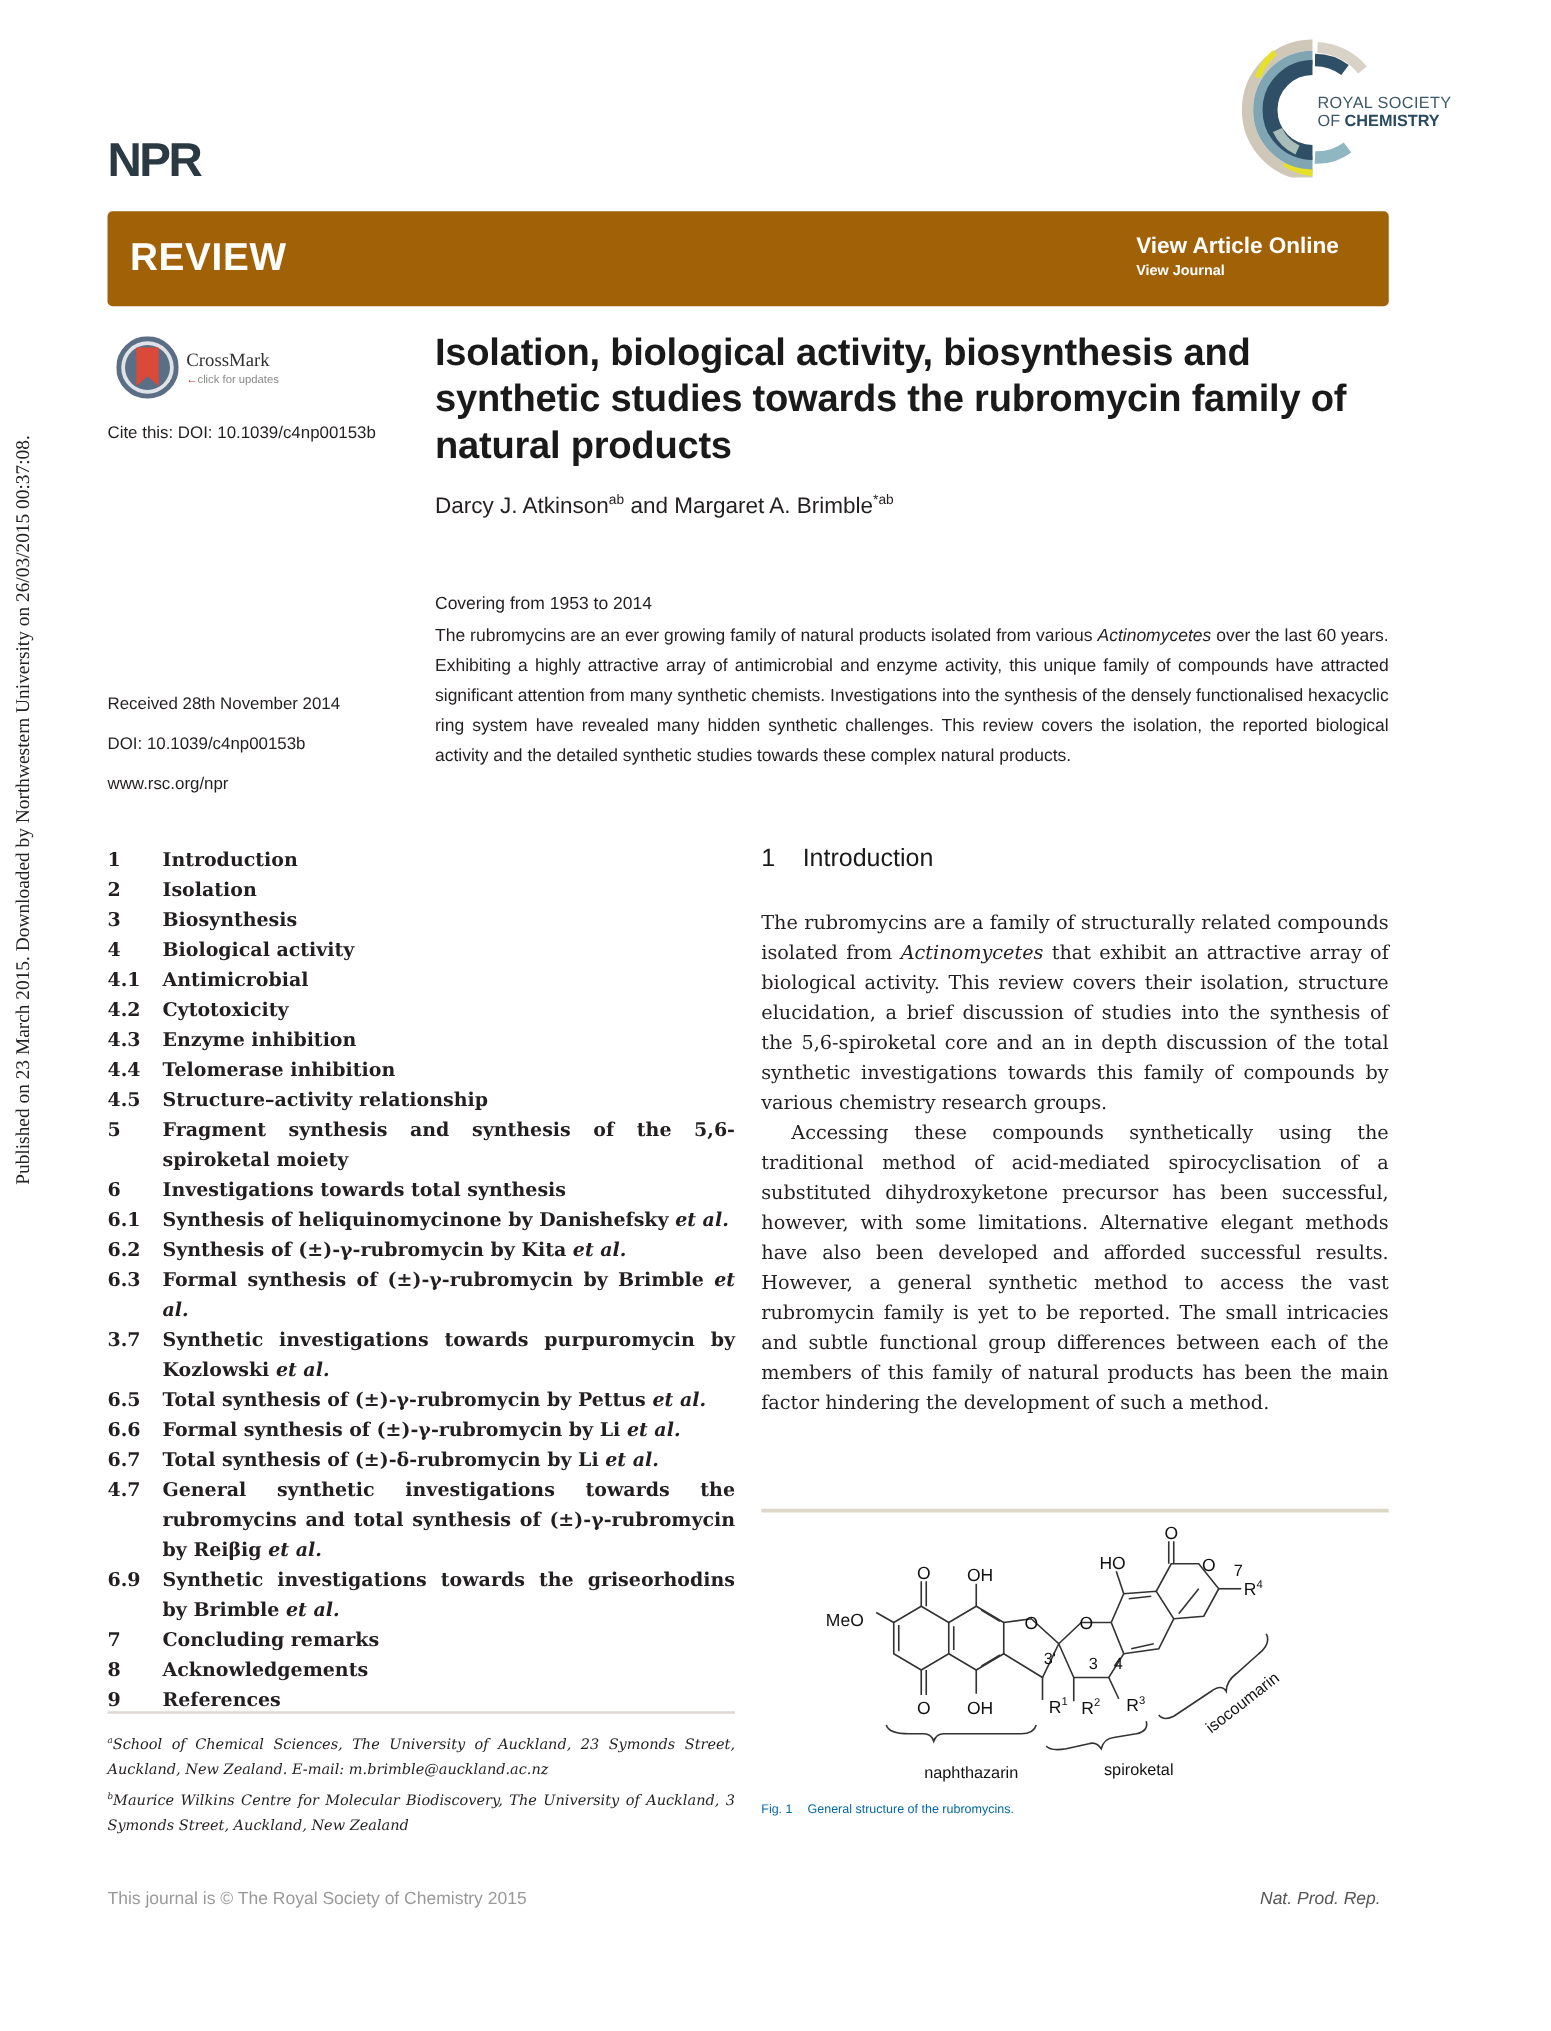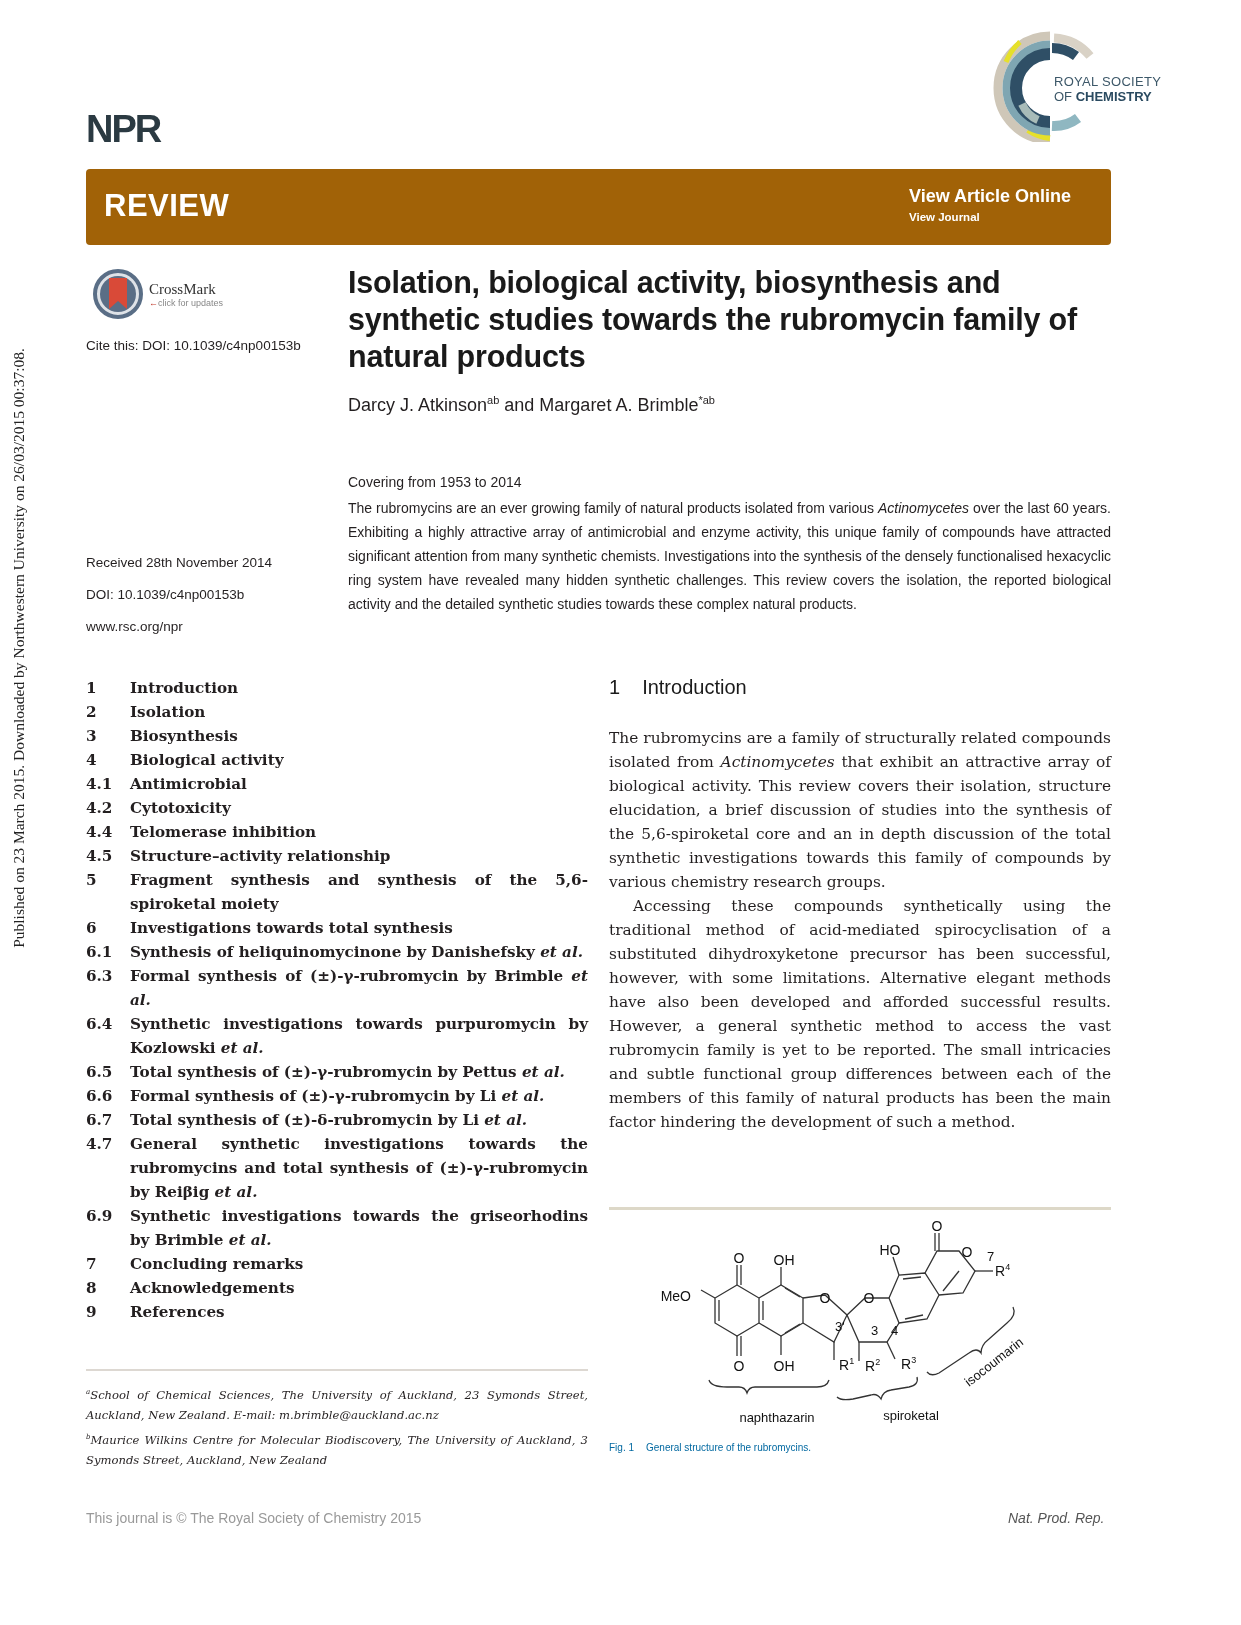--- a/index.html
+++ b/index.html
@@ -144,45 +144,53 @@
     </li>
     <li>
       <span class="num">4.1</span>
       <span class="lbl"><span>Antimicrobial</span><i></i></span>
     </li>
     <li>
       <span class="num">4.2</span>
       <span class="lbl"><span>Cytotoxicity</span><i></i></span>
     </li>
     <li>
+      <span class="num">4.3</span>
+      <span class="lbl"><span>Enzyme inhibition</span><i></i></span>
+    </li>
+    <li>
       <span class="num">4.4</span>
       <span class="lbl"><span>Telomerase inhibition</span><i></i></span>
     </li>
     <li>
       <span class="num">4.5</span>
       <span class="lbl"><span>Structure–activity relationship</span><i></i></span>
     </li>
     <li>
       <span class="num">5</span>
       <span class="lbl"><span>Fragment synthesis and synthesis of the 5,6-spiroketal moiety</span><i></i></span>
     </li>
     <li>
       <span class="num">6</span>
       <span class="lbl"><span>Investigations towards total synthesis</span><i></i></span>
     </li>
     <li>
       <span class="num">6.1</span>
       <span class="lbl"><span>Synthesis of heliquinomycinone by Danishefsky </span><i>et al.</i></span>
     </li>
     <li>
+      <span class="num">6.2</span>
+      <span class="lbl"><span>Synthesis of (±)-γ-rubromycin by Kita </span><i>et al.</i></span>
+    </li>
+    <li>
       <span class="num">6.3</span>
       <span class="lbl"><span>Formal synthesis of (±)-γ-rubromycin by Brimble </span><i>et al.</i></span>
     </li>
     <li>
-      <span class="num">6.4</span>
+      <span class="num">3.7</span>
       <span class="lbl"><span>Synthetic investigations towards purpuromycin by Kozlowski </span><i>et al.</i></span>
     </li>
     <li>
       <span class="num">6.5</span>
       <span class="lbl"><span>Total synthesis of (±)-γ-rubromycin by Pettus </span><i>et al.</i></span>
     </li>
     <li>
       <span class="num">6.6</span>
       <span class="lbl"><span>Formal synthesis of (±)-γ-rubromycin by Li </span><i>et al.</i></span>
     </li>

